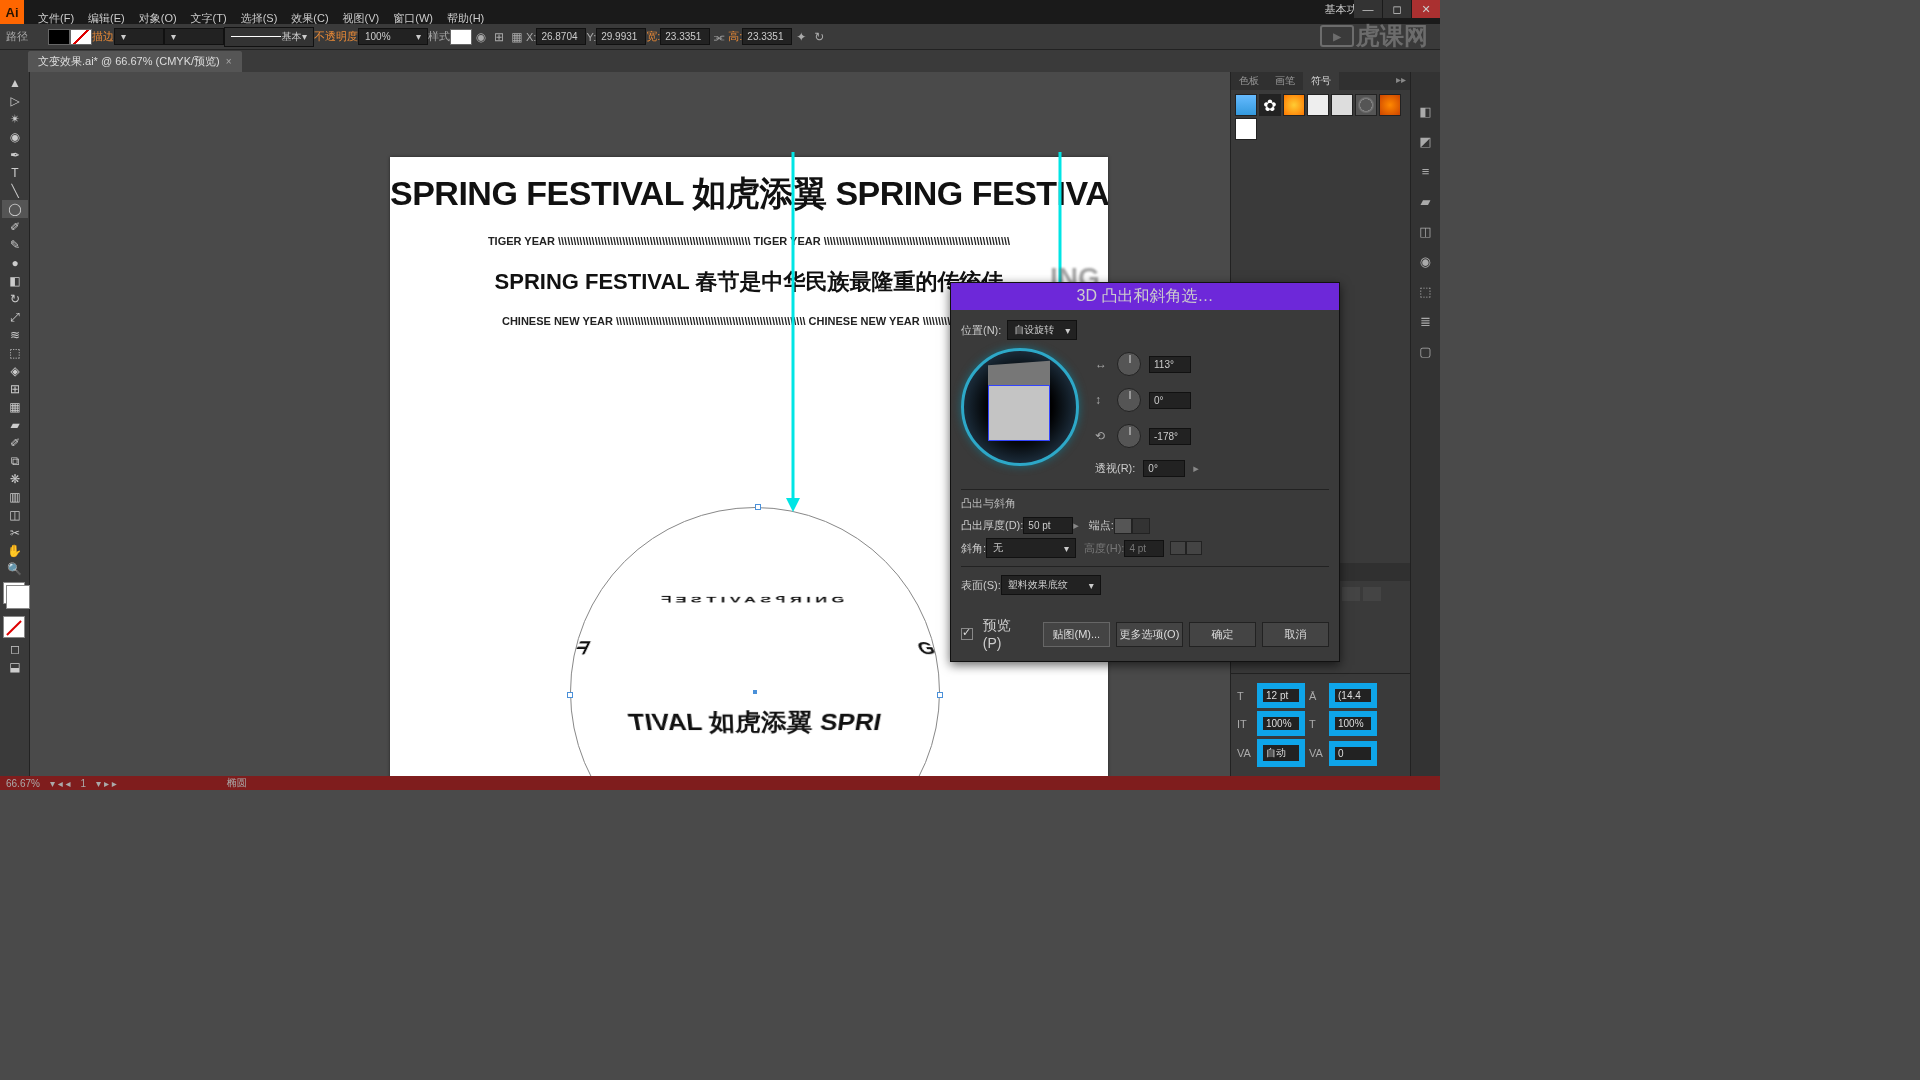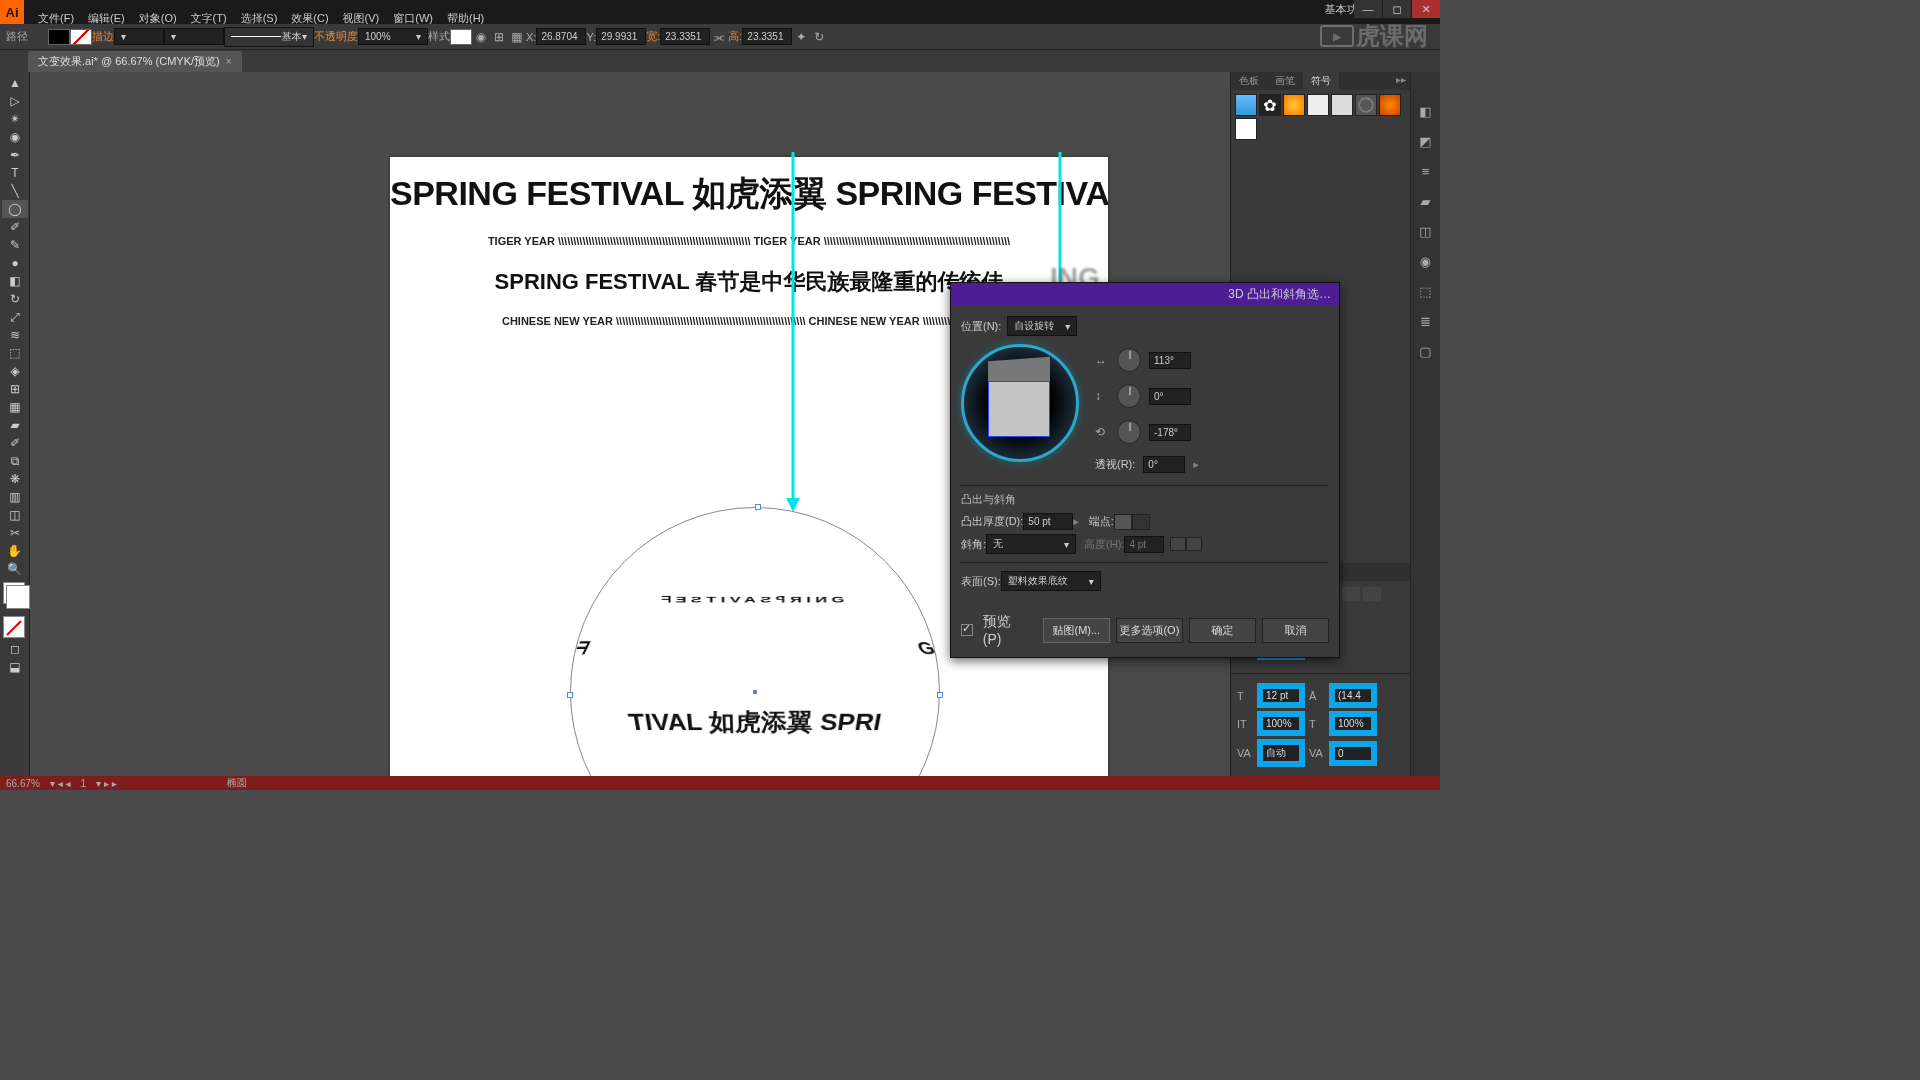--- a/index.html
+++ b/index.html
@@ -46,21 +46,21 @@
 .panel-tabs { display: flex; background: #303030; height: 18px; font-size: 10px; }
 .panel-tab { color: #999; padding: 2px 8px; cursor: pointer; }
 .panel-tab.active { background: #3a3a3a; color: #ddd; }
 .swatch-grid { display: flex; padding: 4px; gap: 2px; flex-wrap: wrap; }
 .swatch { width: 22px; height: 22px; border: 1px solid #222; }
 .char-panel { padding: 6px; font-size: 10px; color: #ccc; }
 .char-row { display: flex; align-items: center; gap: 4px; margin: 3px 0; }
 .char-field { background: #222; border: 6px solid #0ea5e9; color: #ddd; font-size: 10px; padding: 1px 3px; width: 48px; }
 .char-icon { width: 16px; color: #aaa; font-size: 11px; }
 .dialog { position: absolute; left: 950px; top: 282px; width: 390px; background: #3a3a3a; border: 1px solid #111; box-shadow: 0 3px 10px rgba(0,0,0,0.6); z-index: 50; }
-.dialog-title { background: #4c1d95; color: #ccc; font-size: 12px; padding: 3px 8px; display: flex; justify-content: flex-end; }
+.dialog-title { background: #6d28d9; color: #ccc; font-size: 16px; padding: 3px 8px; display: flex; justify-content: center; }
 .dialog-body { padding: 10px; color: #ccc; font-size: 11px; }
 .pos-row { display: flex; align-items: center; gap: 6px; margin-bottom: 8px; }
 .select-faux { background: #222; border: 1px solid #111; padding: 2px 6px; font-size: 10px; color: #ccc; display: flex; align-items: center; justify-content: space-between; min-width: 70px; }
 .track-area { display: flex; gap: 16px; align-items: flex-start; margin: 8px 0 12px; }
 .trackball { width: 118px; height: 118px; border-radius: 50%; background: radial-gradient(circle at 50% 50%, #000 40%, #1a2a38 70%, #000 100%); border: 3px solid #2da8c8; position: relative; box-shadow: 0 0 8px #1a6a7a; }
 .trackball-cube { position: absolute; left: 24px; top: 12px; width: 62px; height: 82px; }
 .cube-top { position: absolute; left: 0; top: 0; width: 62px; height: 28px; background: #777; transform: skewY(-4deg); }
 .cube-front { position: absolute; left: 0; top: 22px; width: 62px; height: 56px; background: #c4c4c4; border: 1px solid #34f; }
 .angle-controls { display: flex; flex-direction: column; gap: 12px; padding-top: 4px; }
 .angle-row { display: flex; align-items: center; gap: 8px; }

